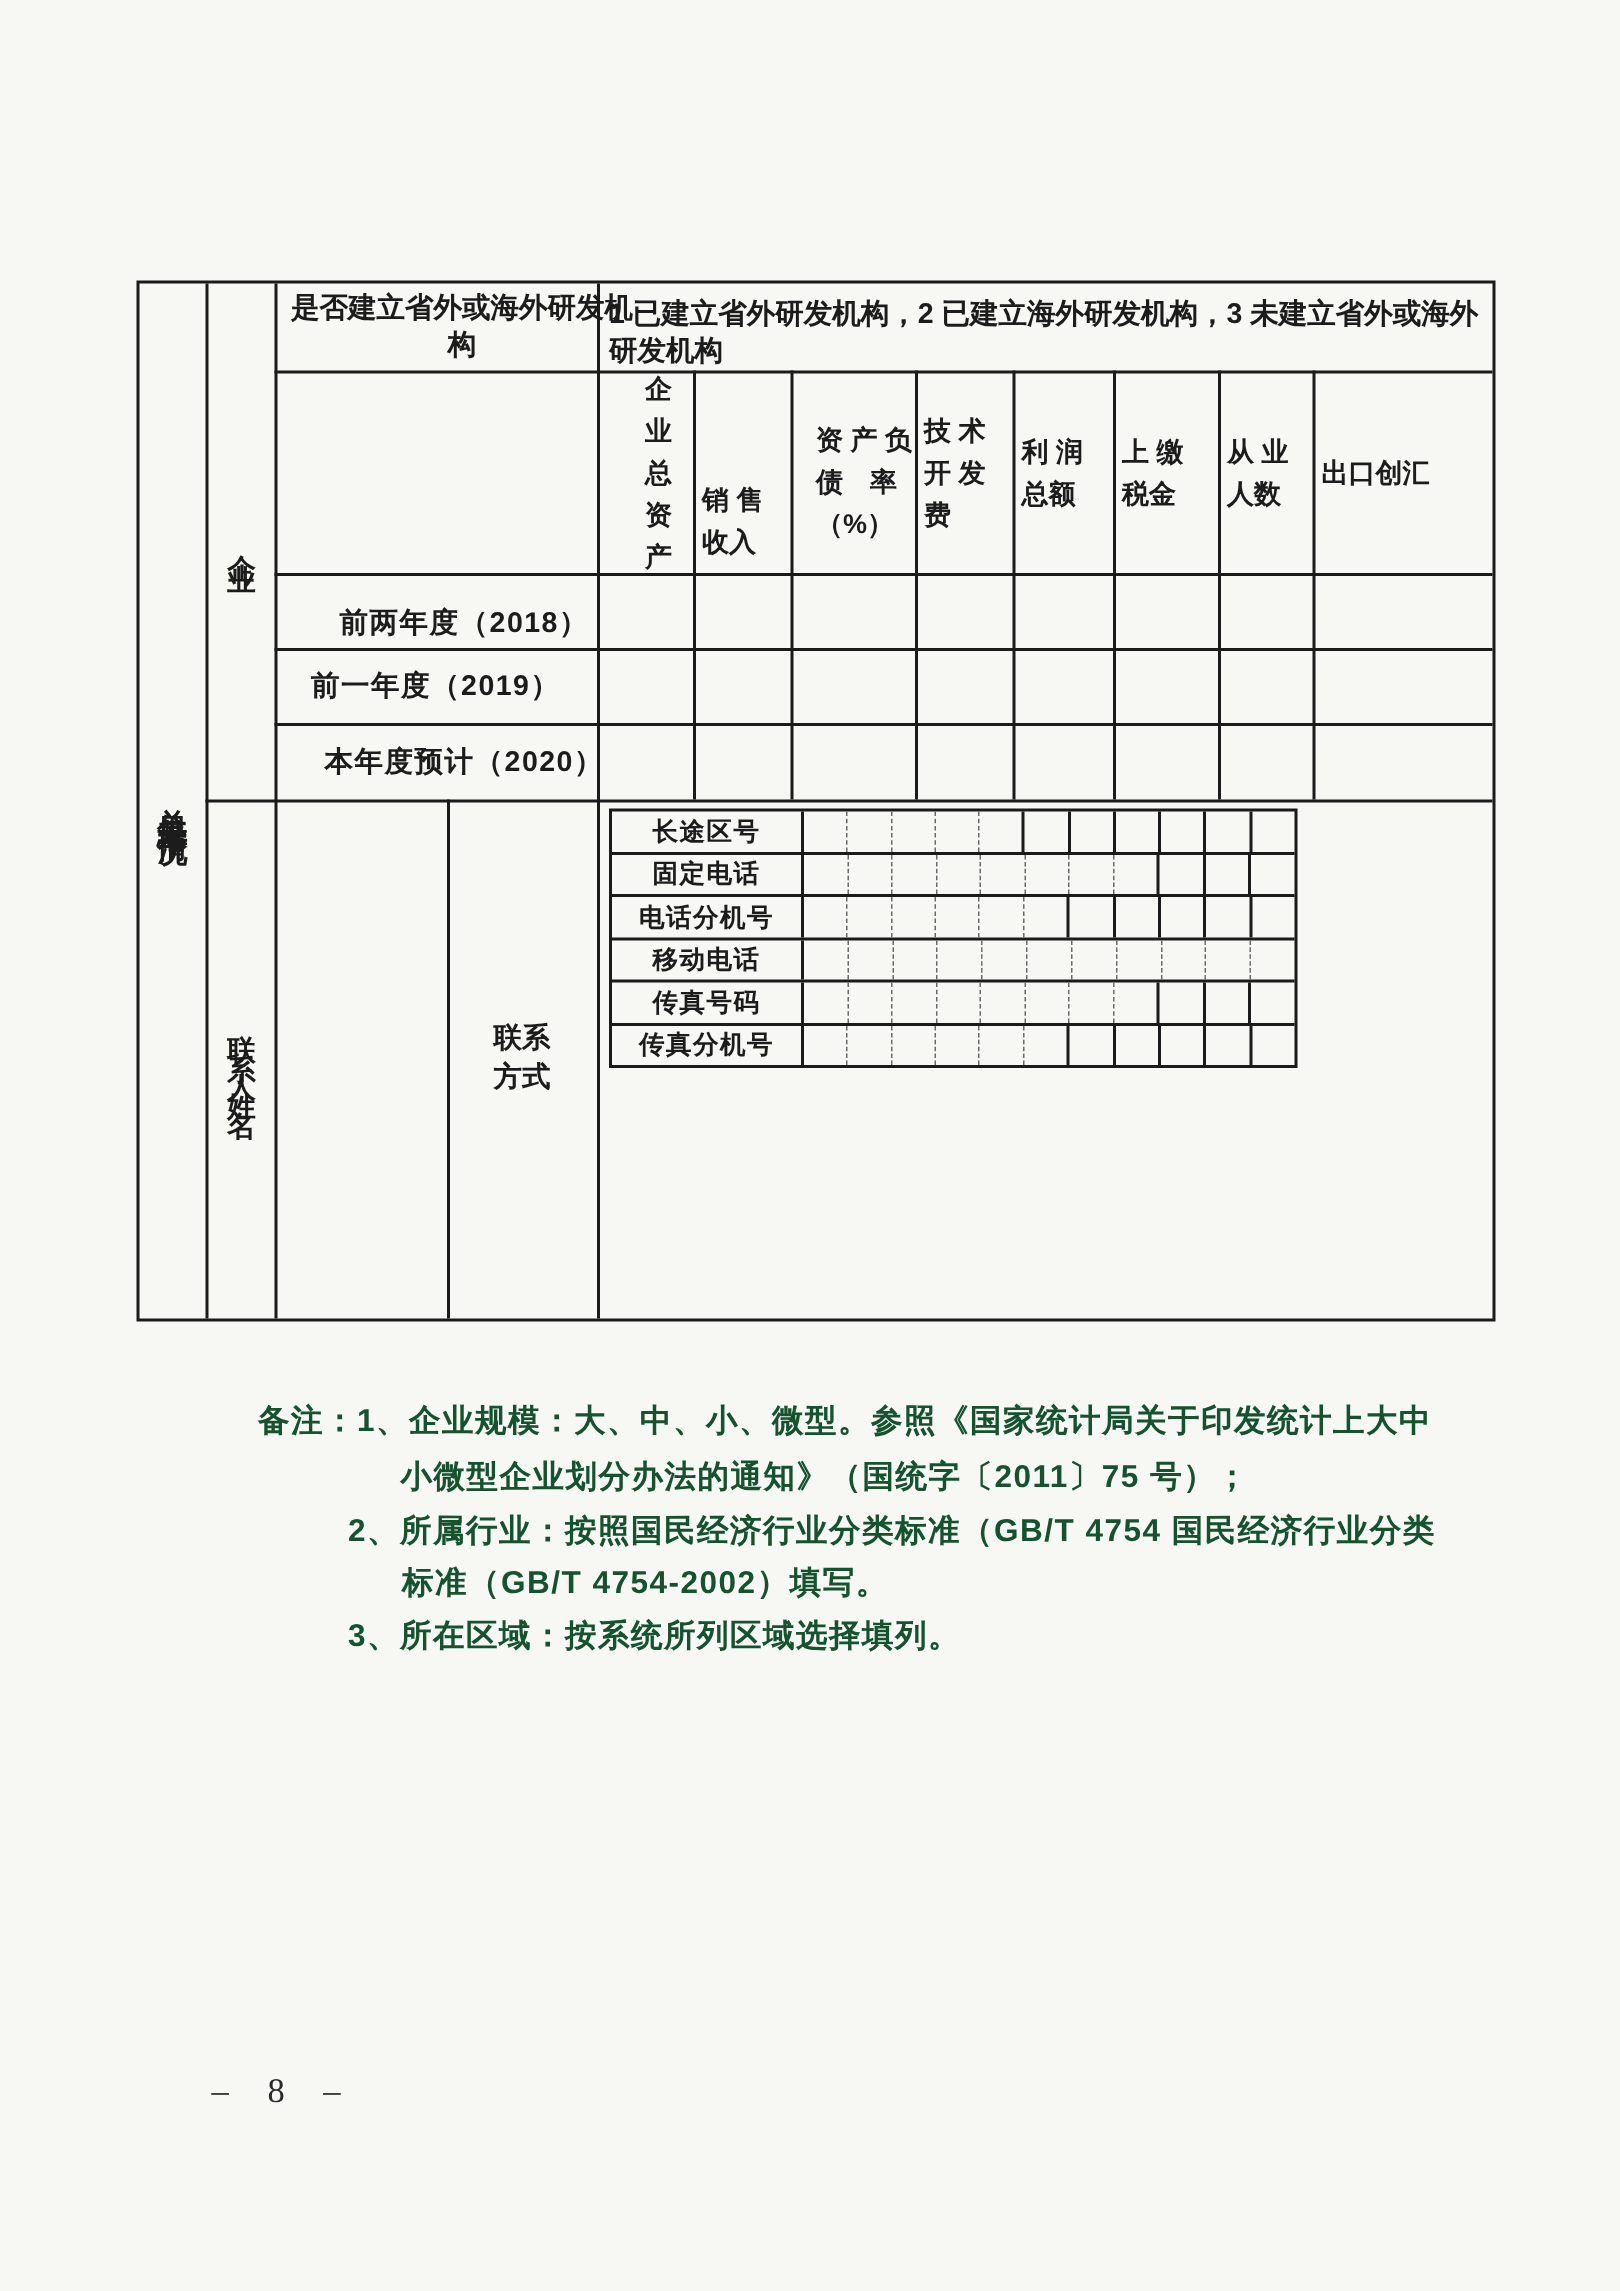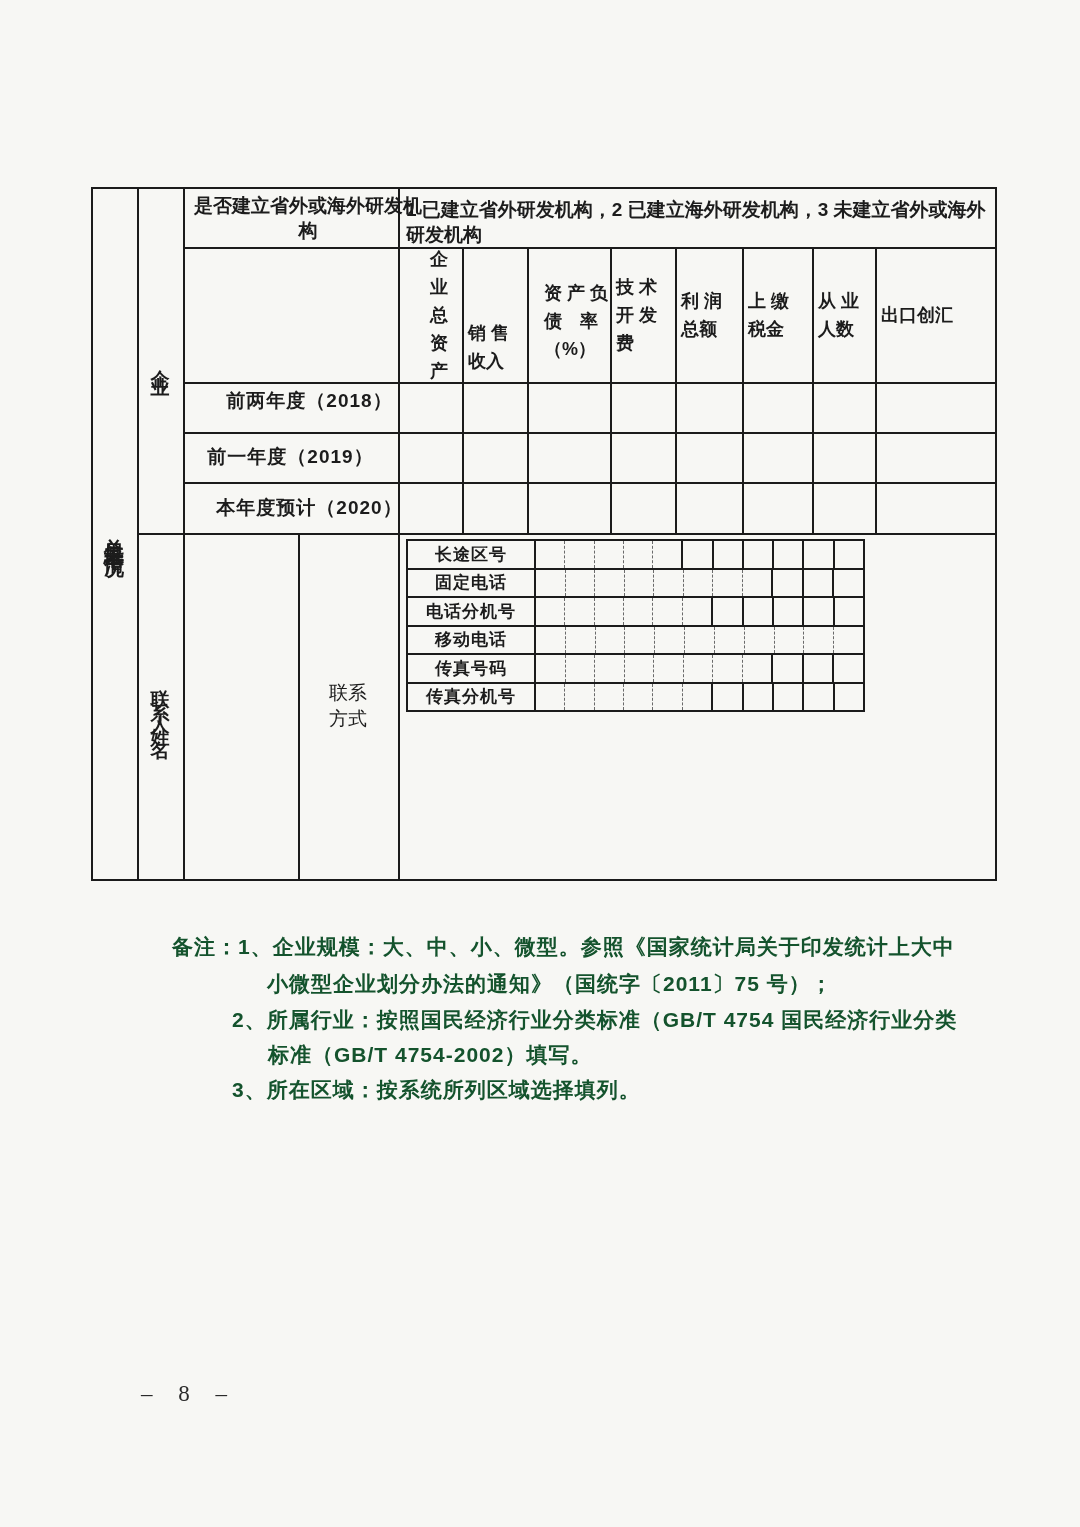--- a/index.html
+++ b/index.html
@@ -44,21 +44,21 @@
   }
   .metric{
     font-size:18px;font-weight:600;line-height:28px;
     white-space:pre-line;justify-content:flex-start;padding-left:6px;
   }
   .year-row{
     font-size:19px;font-weight:600;letter-spacing:1px;
   }
   .contact-method{
     left:205px;top:344px;width:100px;height:346px;
-    font-size:19px;font-weight:400;line-height:26px;white-space:pre-line;text-align:left;
+    font-size:19px;font-weight:700;line-height:26px;white-space:pre-line;text-align:left;
   }
   .contact-name-cell{left:90px;top:344px;width:115px;height:346px;}
 
   
   .phone-table{
     position:absolute;left:313px;top:350px;width:459px;height:173px;
     border:2px solid #1b1b1b;box-sizing:border-box;
     display:flex;flex-direction:column;background:transparent;
   }
   .prow{flex:1;display:flex;border-bottom:2px solid #1b1b1b;min-height:0;}
@@ -218,21 +218,21 @@
       <div class="cell metric" style="left: 517px; top: 58px; width: 65px; height: 135px;">技 术
 开 发
 费</div>
       <div class="cell metric" style="left: 582px; top: 58px; width: 67px; height: 135px;">利 润
 总额</div>
       <div class="cell metric" style="left: 649px; top: 58px; width: 70px; height: 135px;">上 缴
 税金</div>
       <div class="cell metric" style="left: 719px; top: 58px; width: 63px; height: 135px;">从 业
 人数</div>
       <div class="cell metric" style="left: 782px; top: 58px; width: 120px; height: 135px;">出口创汇</div>
-      <div class="cell year-row" style="left: 90px; top: 187px; width: 253px; height: 50px;">前两年度（2018）</div>
+      <div class="cell year-row" style="left: 90px; top: 201px; width: 253px; height: 50px;">前两年度（2018）</div>
       <div class="cell year-row" style="left: 90px; top: 243px; width: 215px; height: 50px;">前一年度（2019）</div>
       <div class="cell year-row" style="left: 90px; top: 293px; width: 215px; height: 51px; margin-left: 19px;">本年度预计（2020）</div>
     </div>
 
   <div>
       <div class="note-line" style="left: 172px; top: 933px;">备注：1、企业规模：大、中、小、微型。参照《国家统计局关于印发统计上大中</div>
       <div class="note-line" style="left: 267px; top: 970px;">小微型企业划分办法的通知》（国统字〔2011〕75 号）；</div>
       <div class="note-line" style="left: 232px; top: 1006px;">2、所属行业：按照国民经济行业分类标准（GB/T 4754 国民经济行业分类</div>
       <div class="note-line" style="left: 268px; top: 1041px;">标准（GB/T 4754-2002）填写。</div>
       <div class="note-line" style="left: 232px; top: 1076px;">3、所在区域：按系统所列区域选择填列。</div>

